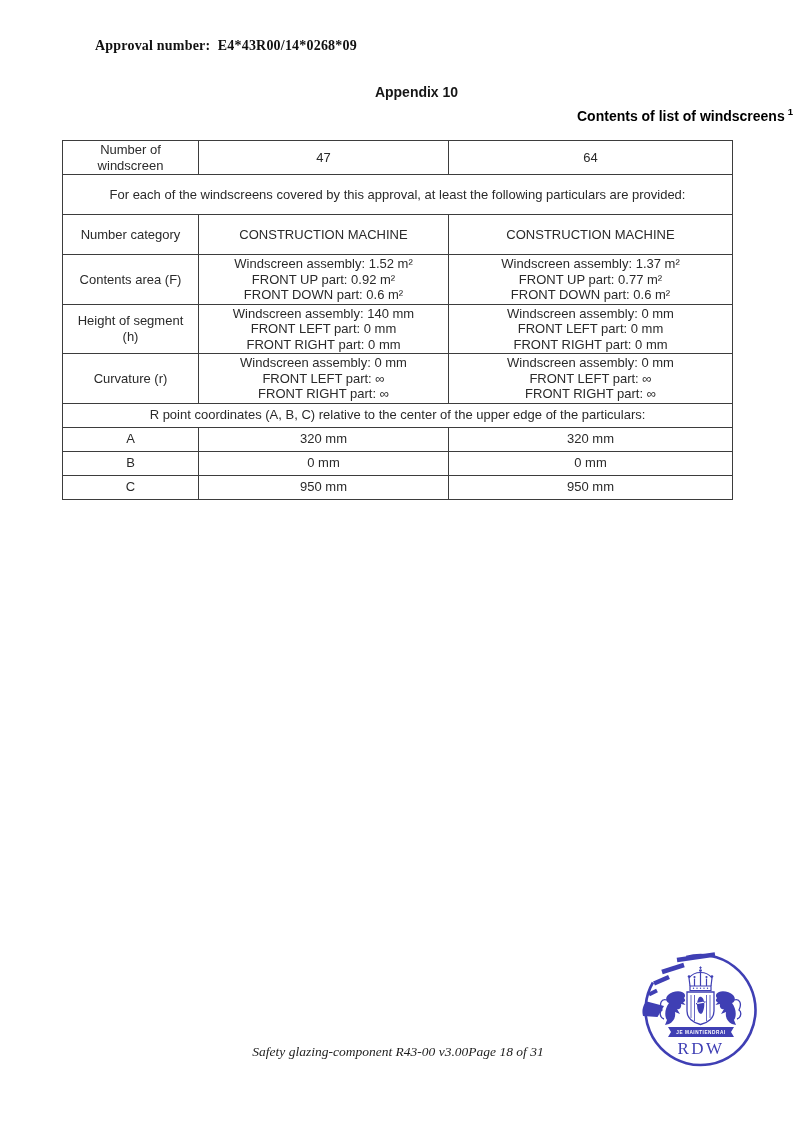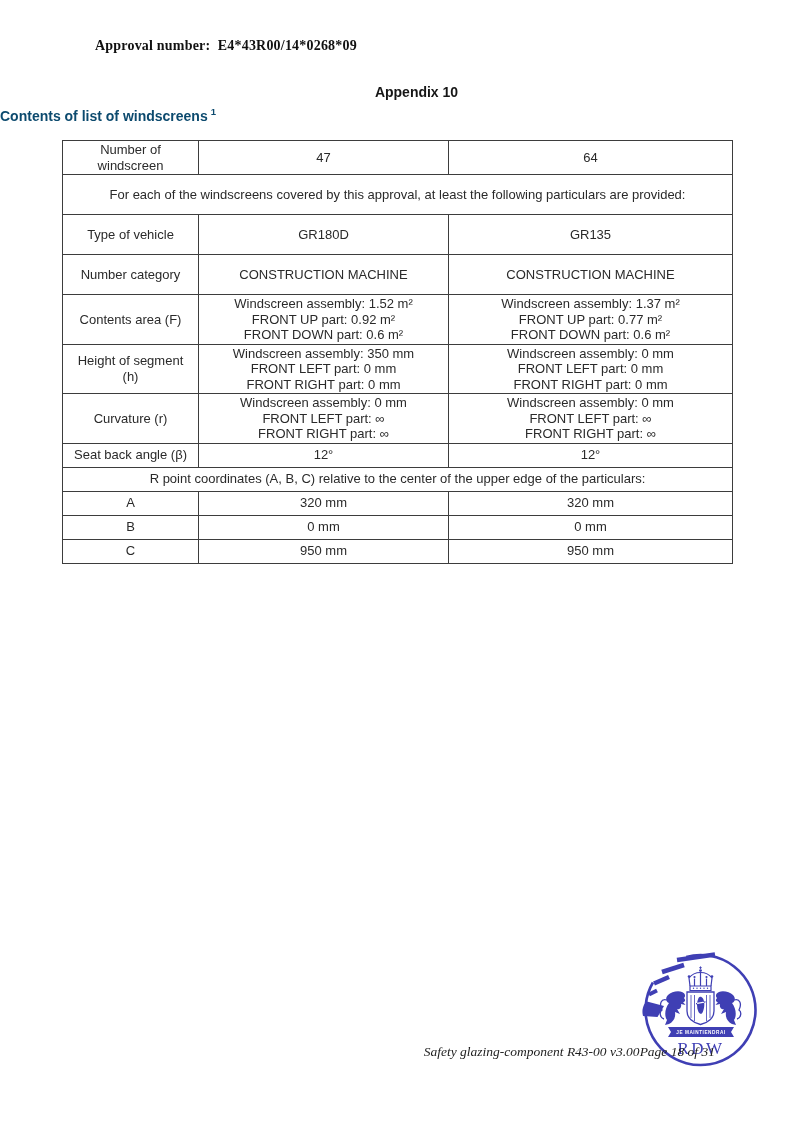--- a/index.html
+++ b/index.html
@@ -11,22 +11,22 @@
   .approval{
     position:absolute; left:95px; top:38px;
     font-family:"Liberation Serif", serif; font-weight:bold; font-size:14px; color:#111;
     letter-spacing:.2px;
   }
   .title1{
     position:absolute; left:0; top:84px; width:793px; text-align:center;
     font-weight:bold; font-size:14px; color:#161616;padding-left:20px;
   }
   .title2{
-    position:absolute; left:0; top:106px; width:793px; text-align:left;
-    font-weight:bold; font-size:14px; color:#0c4a6e;
+    position:absolute; left:0; top:106px; width:793px; text-align:right;
+    font-weight:bold; font-size:14px; color:#000000;
   }
   .title2 sup{ font-size:9.5px; margin-left:3px; }
 
   table.ws{
     position:absolute; left:62px; top:140px; width:670px;
     border-collapse:collapse; table-layout:fixed;
     font-size:13px; line-height:15.5px; color:#2a2a2a;
     border:1.5px solid #2f2f2f;
   }
   table.ws td{
@@ -36,22 +36,22 @@
   }
   td.pre{ white-space:pre-line; }
   td.note-left{ text-align:left; padding-left:7px; }
   tr.h23{height:40px} tr.h24{height:24px} tr.h31{height:31px}
   tr.h32{height:32px} tr.h48{height:48px}
 
   .stamp{ position:absolute; left:638px; top:948px; width:122px; height:122px; }
   .stamp svg{ display:block; }
 
   .footer{
-    position:absolute; left:109px; top:1044px; width:606px;
-    display:flex; justify-content:flex-end;
+    position:absolute; left:95px; top:1044px; width:606px;
+    display:flex; justify-content:center;
     font-family:"Liberation Serif", serif; font-style:italic; font-size:13.5px; color:#1d1d1d;
   }
 </style>
 </head>
 <body>
 
 <div class="page">
 
   <div class="approval">Approval number:&nbsp; E4*43R00/14*0268*09</div>
 
@@ -70,61 +70,51 @@
       <tr class="h31">
         <td class="pre">Number of
 windscreen</td>
         <td>47</td>
         <td>64</td>
       </tr>
       <tr class="h23">
         <td colspan="3" class="note-left">For each of the windscreens covered by this approval, at least the following particulars are provided:</td>
       </tr>
       <tr class="h23">
-        <td>Type of vehicle</td>
-        <td>GR180D</td>
-        <td>GR135</td>
-      </tr>
-      <tr class="h23">
         <td>Number category</td>
         <td>CONSTRUCTION MACHINE</td>
         <td>CONSTRUCTION MACHINE</td>
       </tr>
       <tr class="h48">
         <td>Contents area (F)</td>
         <td class="pre">Windscreen assembly: 1.52 m²
 FRONT UP part: 0.92 m²
 FRONT DOWN part: 0.6 m²</td>
         <td class="pre">Windscreen assembly: 1.37 m²
 FRONT UP part: 0.77 m²
 FRONT DOWN part: 0.6 m²</td>
       </tr>
       <tr class="h48">
         <td class="pre">Height of segment
 (h)</td>
-        <td class="pre">Windscreen assembly: 350 mm
+        <td class="pre">Windscreen assembly: 140 mm
 FRONT LEFT part: 0 mm
 FRONT RIGHT part: 0 mm</td>
         <td class="pre">Windscreen assembly: 0 mm
 FRONT LEFT part: 0 mm
 FRONT RIGHT part: 0 mm</td>
       </tr>
       <tr class="h48">
         <td>Curvature (r)</td>
         <td class="pre">Windscreen assembly: 0 mm
 FRONT LEFT part: ∞
 FRONT RIGHT part: ∞</td>
         <td class="pre">Windscreen assembly: 0 mm
 FRONT LEFT part: ∞
 FRONT RIGHT part: ∞</td>
-      </tr>
-      <tr class="h24">
-        <td>Seat back angle (β)</td>
-        <td>12°</td>
-        <td>12°</td>
       </tr>
       <tr class="h24">
         <td colspan="3">R point coordinates (A, B, C) relative to the center of the upper edge of the particulars:</td>
       </tr>
       <tr class="h24">
         <td>A</td>
         <td>320 mm</td>
         <td>320 mm</td>
       </tr>
       <tr class="h24">

